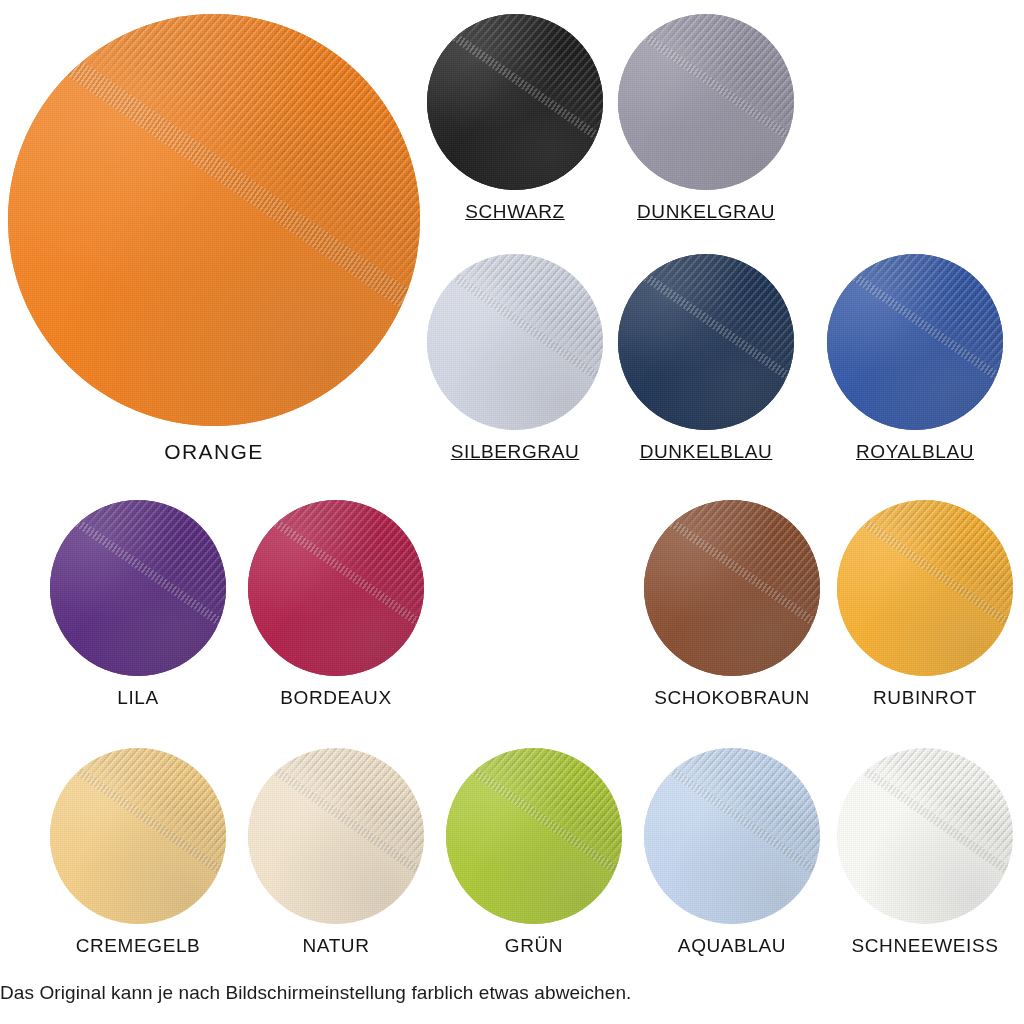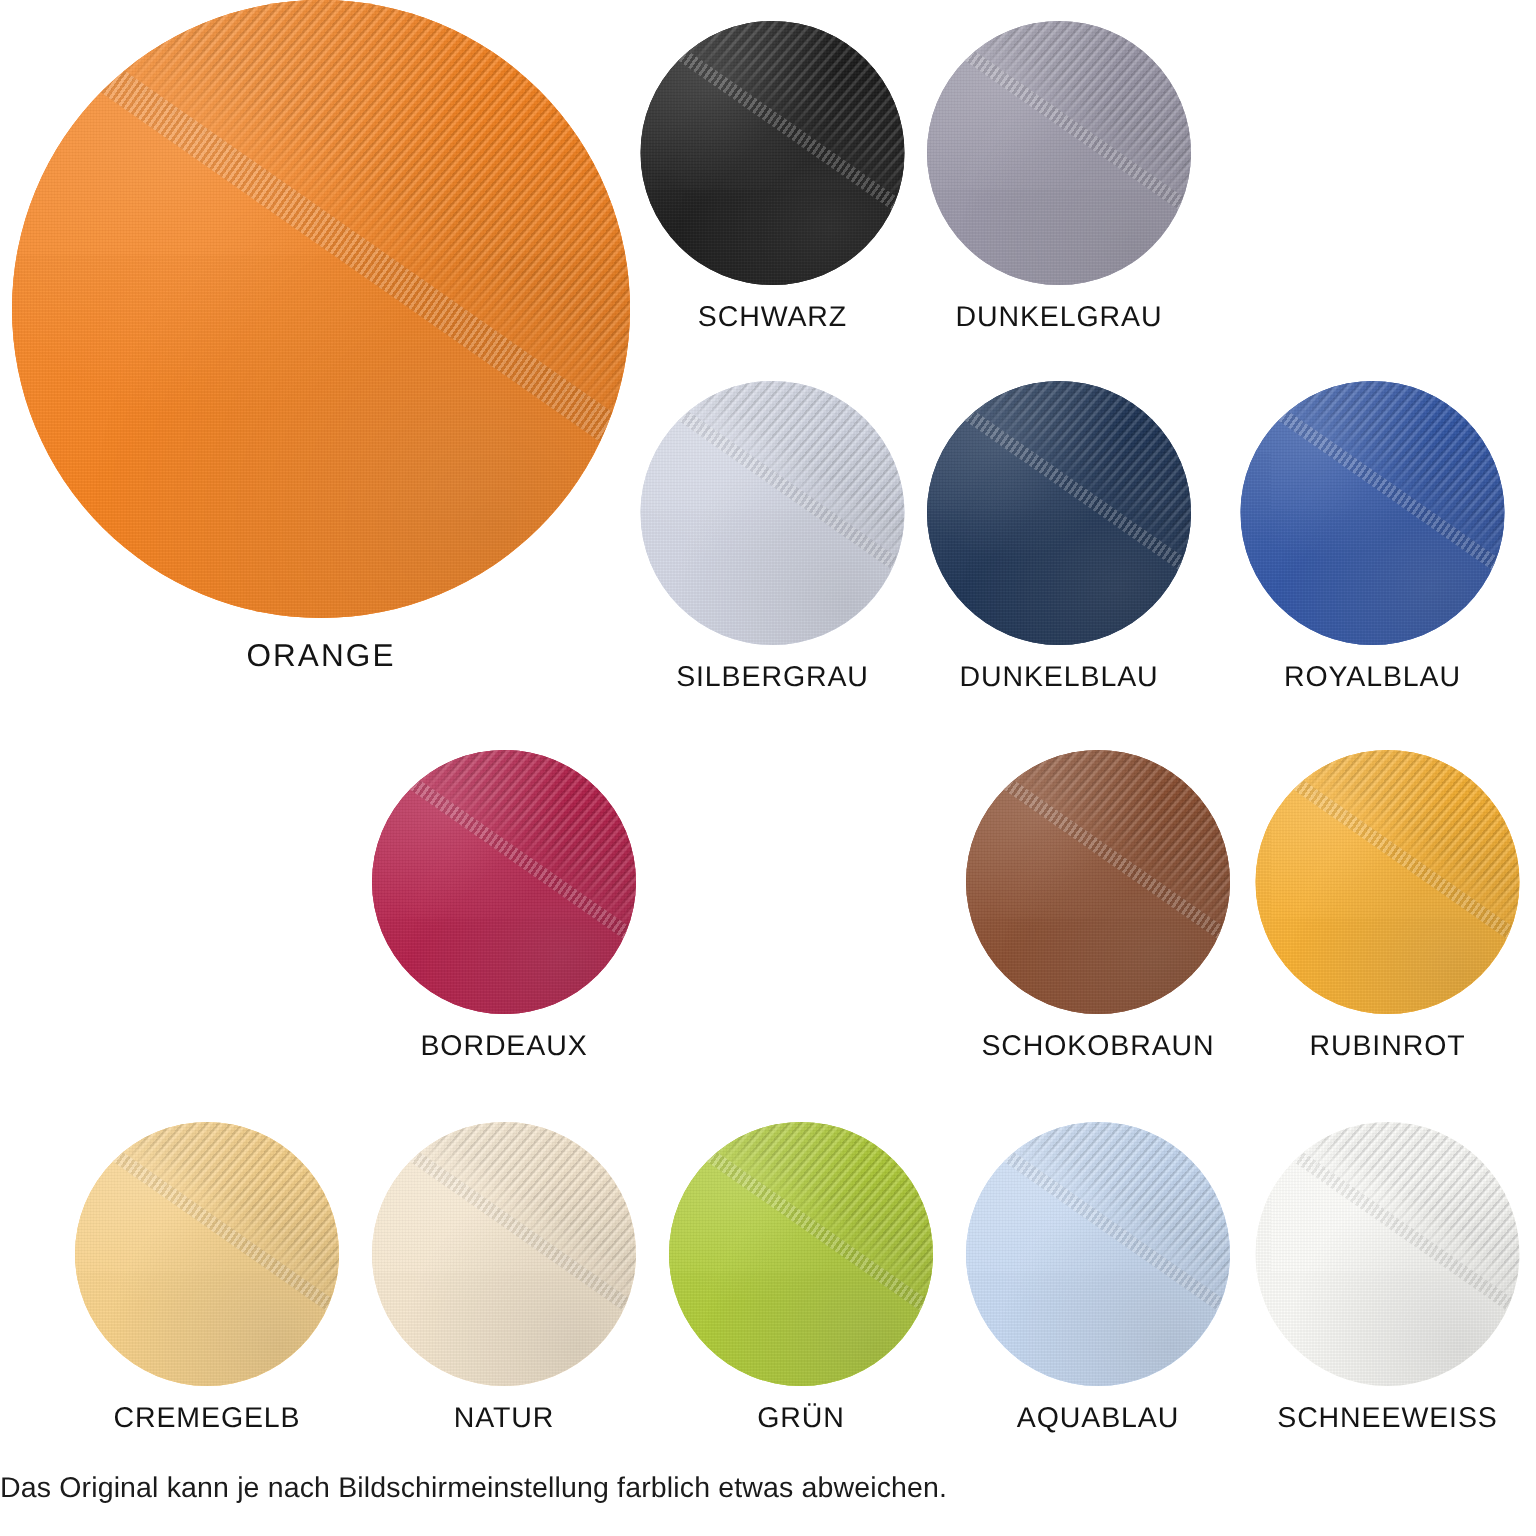--- a/index.html
+++ b/index.html
@@ -110,29 +110,29 @@
     margin-top: 9px;
     font-size: 19px;
     letter-spacing: 0.6px;
     font-weight: 400;
     white-space: nowrap;
     text-align: center;
     color: #141414;
   }
 
   
-  .swatch.hero { left: 8px; top: 0; }
+  .swatch.hero { left: 8px; top: 14px; }
   .swatch.hero .disc { width: 412px; height: 412px; }
   .swatch.hero .label { margin-top: 14px; font-size: 21px; letter-spacing: 1.4px; }
 
   
   .swatch.r1 .disc, .swatch.r2 .disc { width: 176px; height: 176px; }
   .swatch.r1 { top: 14px; }
   .swatch.r2 { top: 254px; }
-  .swatch.r1 .label, .swatch.r2 .label { margin-top: 11px; }
+  .swatch.r1 .label, .swatch.r2 .label { margin-top: 11px; text-decoration: underline; }
 
   .col-a { left: 425px; width: 180px; }
   .col-b { left: 616px; width: 180px; }
   .col-c { left: 825px; width: 180px; }
 
   
   .swatch.r3 .disc, .swatch.r4 .disc { width: 176px; height: 176px; }
   .swatch.r3 { top: 500px; }
   .swatch.r4 { top: 748px; }
   .swatch.r3 .label, .swatch.r4 .label { margin-top: 11px; }
@@ -220,20 +220,30 @@
     <div class="disc" style="--base: #3458A8;">
       <div class="field"></div>
       <div class="band"></div>
       <div class="seam"></div>
       <div class="knit"></div>
       <div class="shade"></div>
     </div>
     <div class="label">ROYALBLAU</div>
   </div>
 
+  <div class="swatch r3 c1">
+    <div class="disc" style="--base: #5B2D82;">
+      <div class="field"></div>
+      <div class="band"></div>
+      <div class="seam"></div>
+      <div class="knit"></div>
+      <div class="shade"></div>
+    </div>
+    <div class="label">LILA</div>
+  </div>
 
   <div class="swatch r3 c2">
     <div class="disc" style="--base: #B4204B;">
       <div class="field"></div>
       <div class="band"></div>
       <div class="seam"></div>
       <div class="knit"></div>
       <div class="shade"></div>
     </div>
     <div class="label">BORDEAUX</div>

